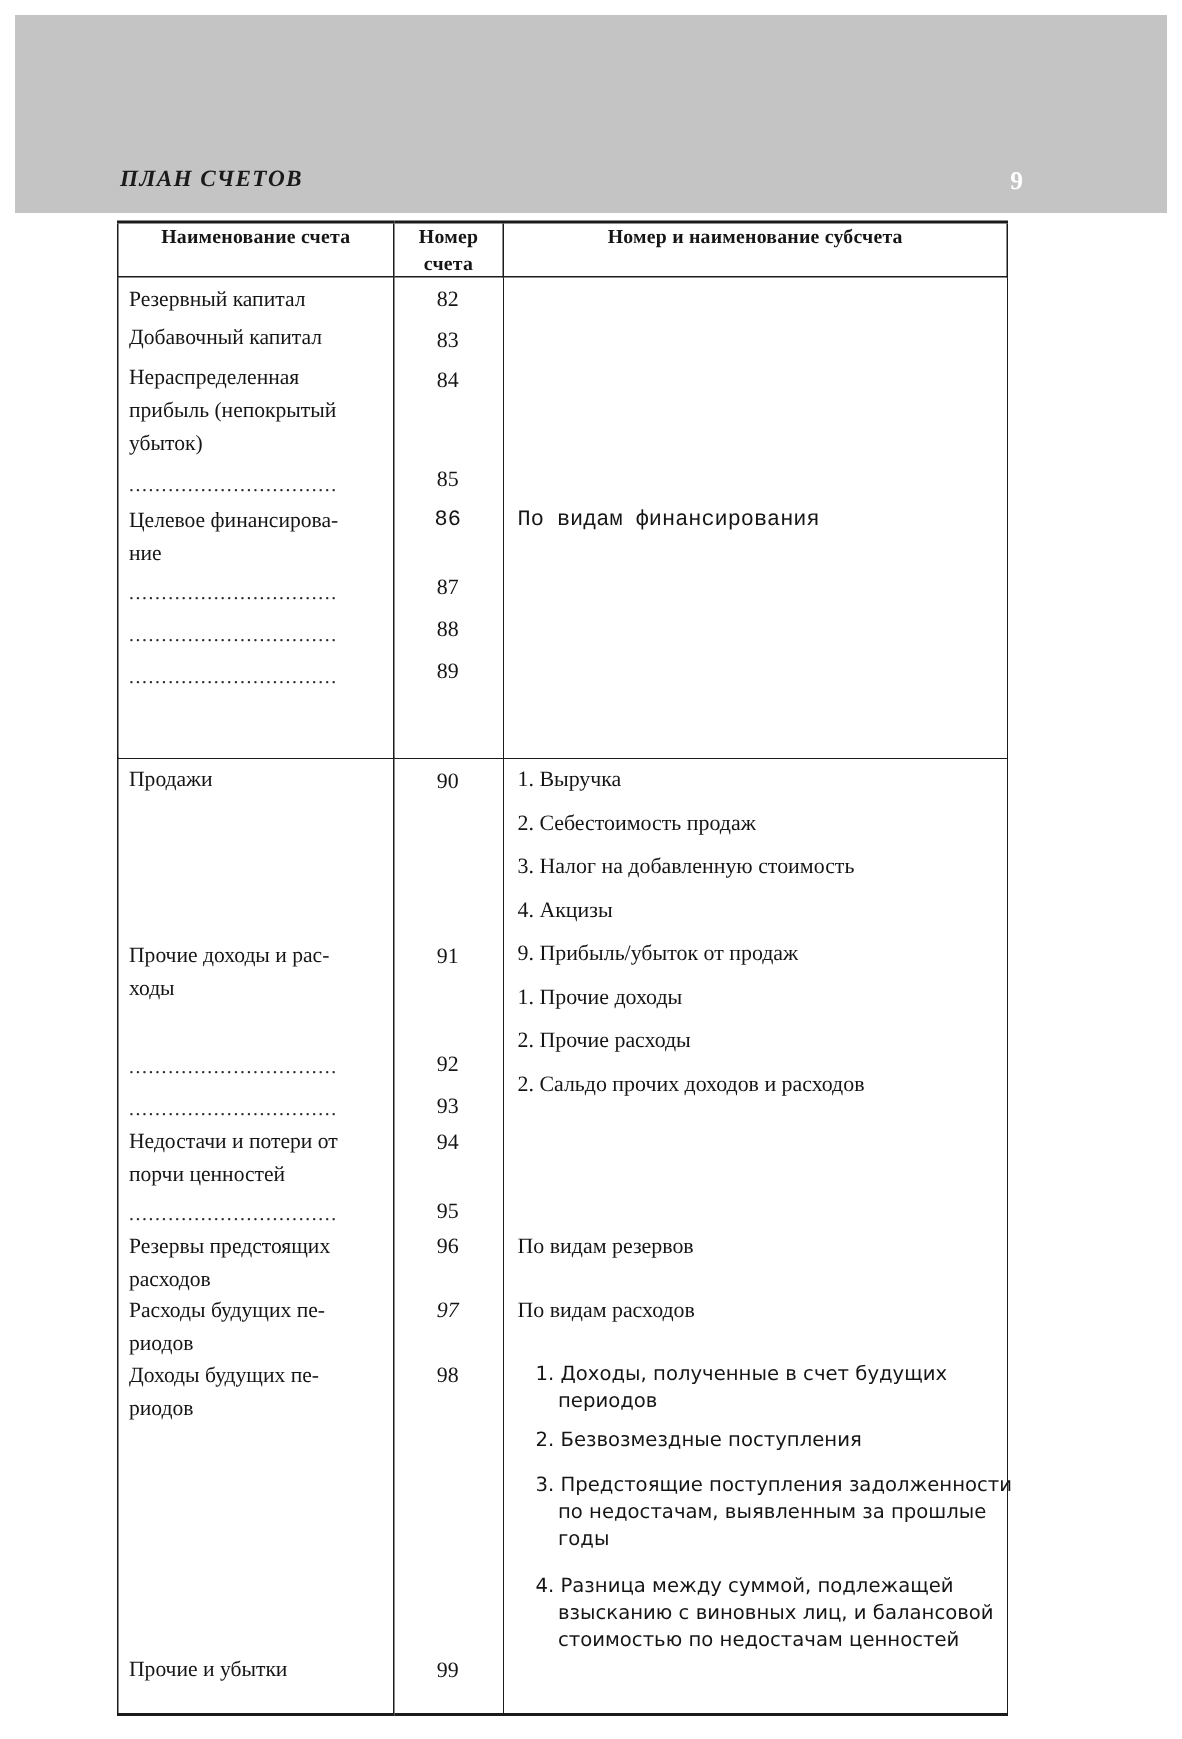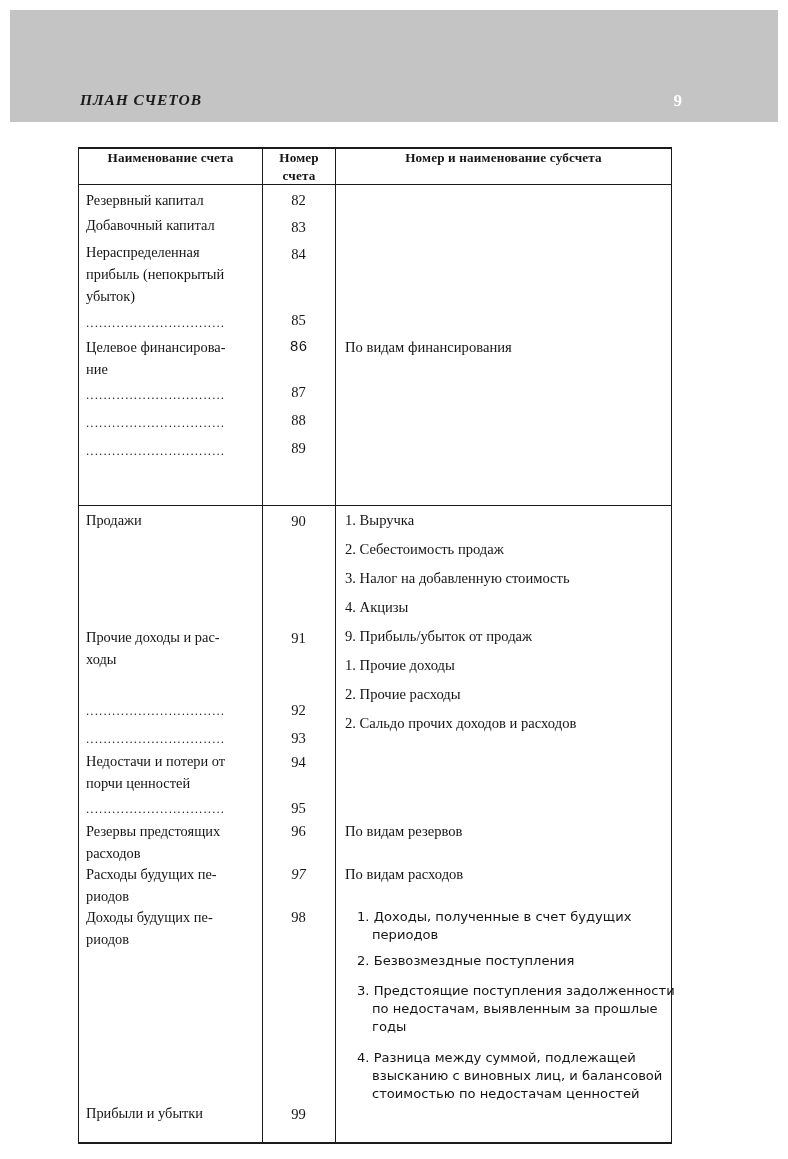--- a/index.html
+++ b/index.html
@@ -15,21 +15,21 @@
     color: #151515;
     overflow: hidden;
   }
 
   
   #header-band {
     position: absolute;
     left: 10px;
     top: 10px;
     width: 768px;
-    height: 112px;
+    height: 132px;
     background: #c4c4c4;
   }
   #header-title {
     position: absolute;
     left: 70px;
     bottom: 13px;
     font-family: "Liberation Serif", serif;
     font-style: italic;
     font-weight: bold;
     font-size: 15.5px;
@@ -188,42 +188,42 @@
             <div class="line" style="top: 62px;">84</div>
             <div class="line" style="top: 128px;">85</div>
             <div class="line" style="top: 155px; font-family: Liberation Mono, monospace;">86</div>
             <div class="line" style="top: 200px;">87</div>
             <div class="line" style="top: 228px;">88</div>
             <div class="line" style="top: 256px;">89</div>
           </div>
       </td>
       <td class="block-sub">
         <div class="lines" id="b0-sub">
-            <div class="line" style="top: 155px;">По видам финансирования</div>
+            <div class="line" style="top: 155px; font-family: Liberation Mono, monospace;">По видам финансирования</div>
           </div>
       </td>
     </tr>
     <tr>
       <td class="block-name bottom-thick">
         <div class="lines" id="b2-name" style="height: 636px;">
             <div class="line" style="top: 7px;">Продажи</div>
             <div class="line" style="top: 124px;">Прочие доходы и рас-</div>
             <div class="line" style="top: 146px;">ходы</div>
             <div class="line dots" style="top: 198px;">................................</div>
             <div class="line dots" style="top: 226px;">................................</div>
             <div class="line" style="top: 248px;">Недостачи и потери от</div>
             <div class="line" style="top: 270px;">порчи ценностей</div>
             <div class="line dots" style="top: 296px;">................................</div>
             <div class="line" style="top: 318px;">Резервы предстоящих</div>
             <div class="line" style="top: 340px;">расходов</div>
             <div class="line" style="top: 361px;">Расходы будущих пе-</div>
             <div class="line" style="top: 383px;">риодов</div>
             <div class="line" style="top: 404px;">Доходы будущих пе-</div>
             <div class="line" style="top: 426px;">риодов</div>
-            <div class="line" style="top: 600px;">Прибыли и убытки</div>
+            <div class="line" style="top: 600px;">Прочие и убытки</div>
           </div>
       </td>
       <td class="block-num bottom-thick">
         <div class="lines" id="b2-num">
             <div class="line" style="top: 8px;">90</div>
             <div class="line" style="top: 125px;">91</div>
             <div class="line" style="top: 197px;">92</div>
             <div class="line" style="top: 225px;">93</div>
             <div class="line" style="top: 249px;">94</div>
             <div class="line" style="top: 295px;">95</div>

